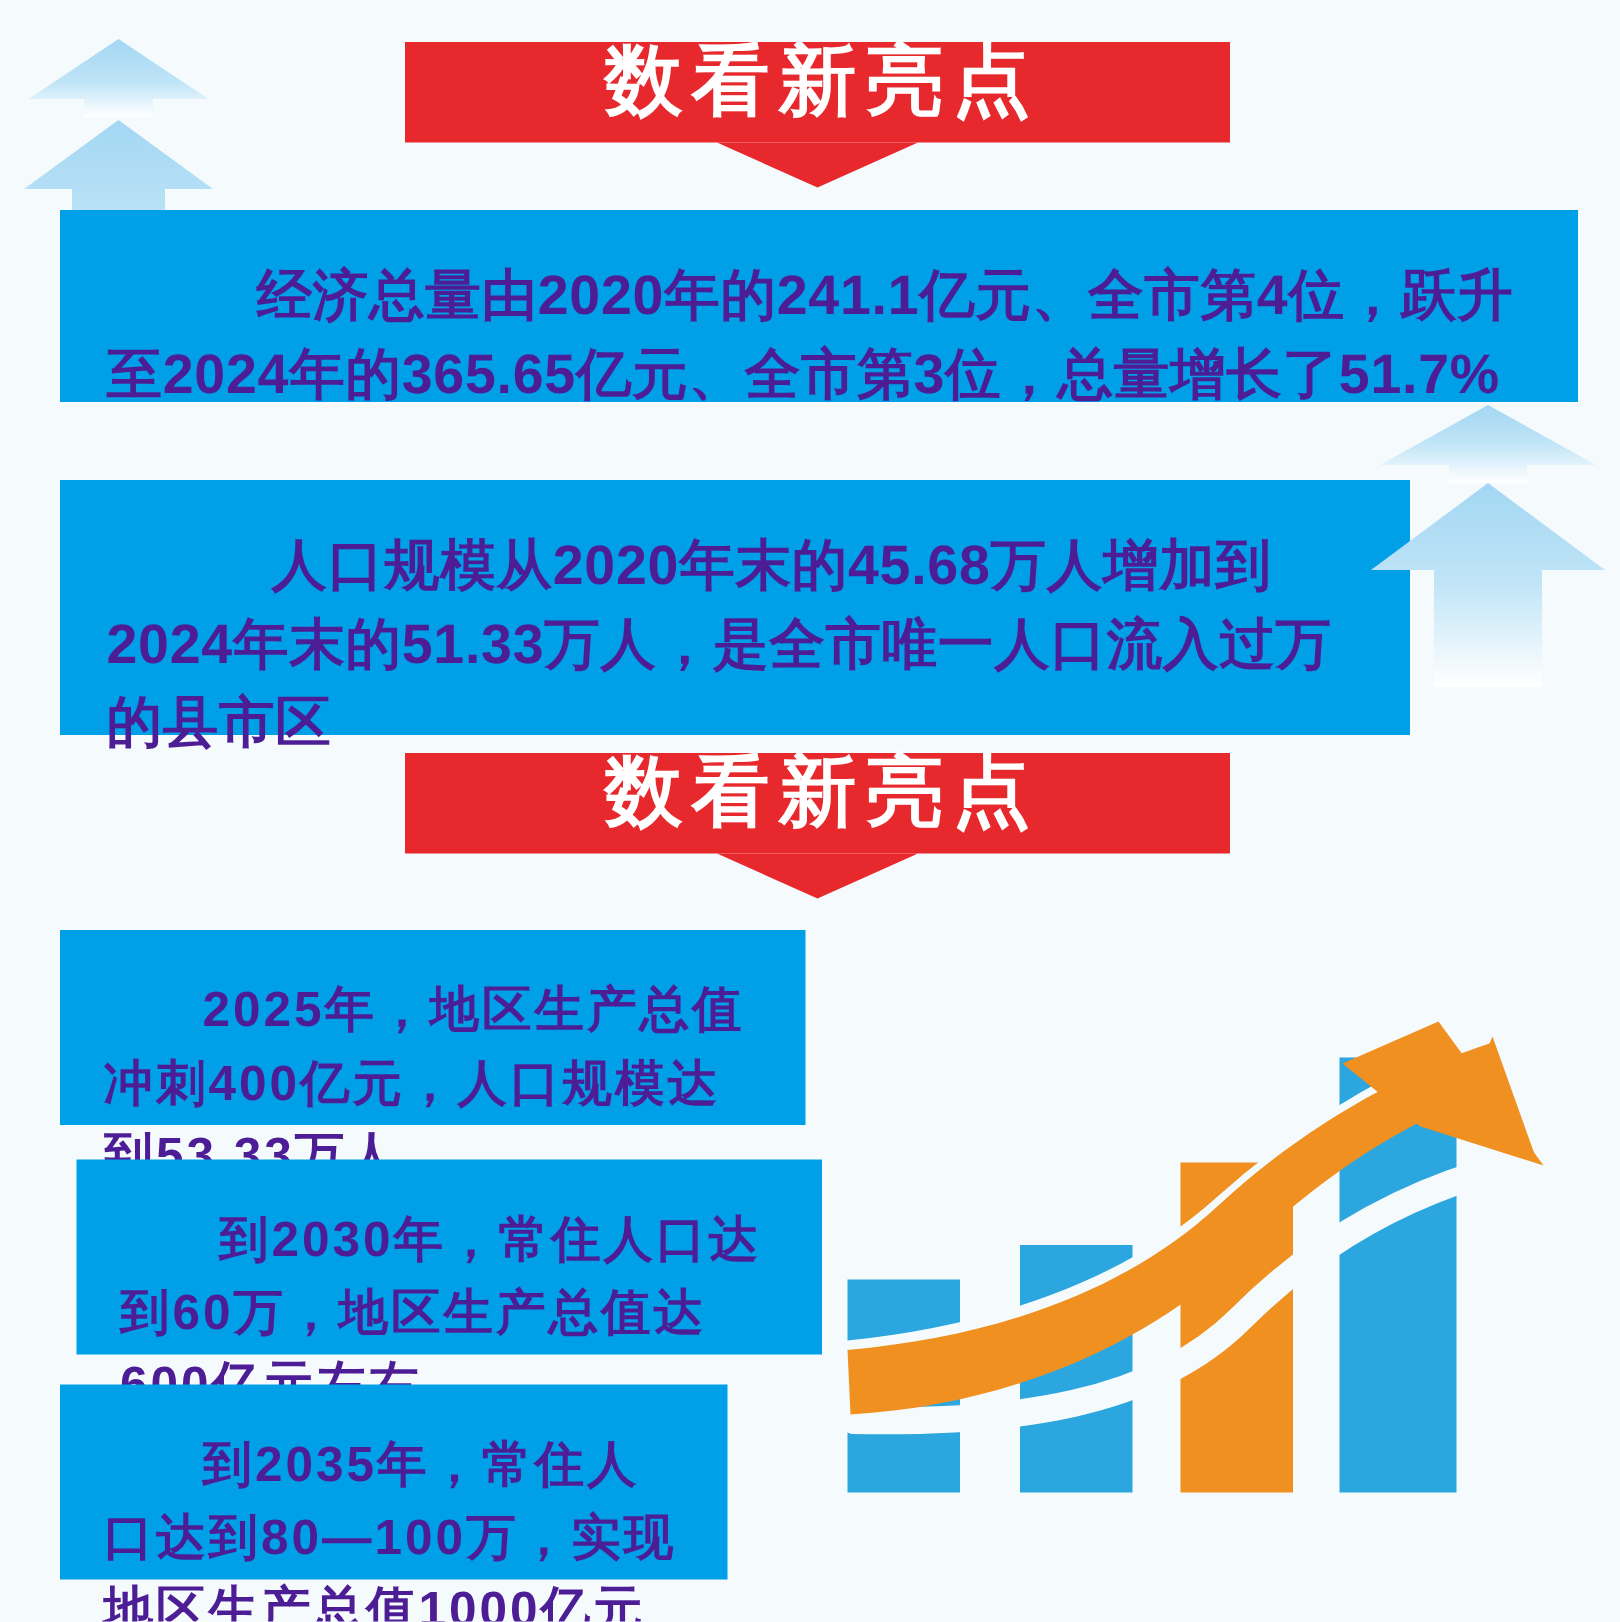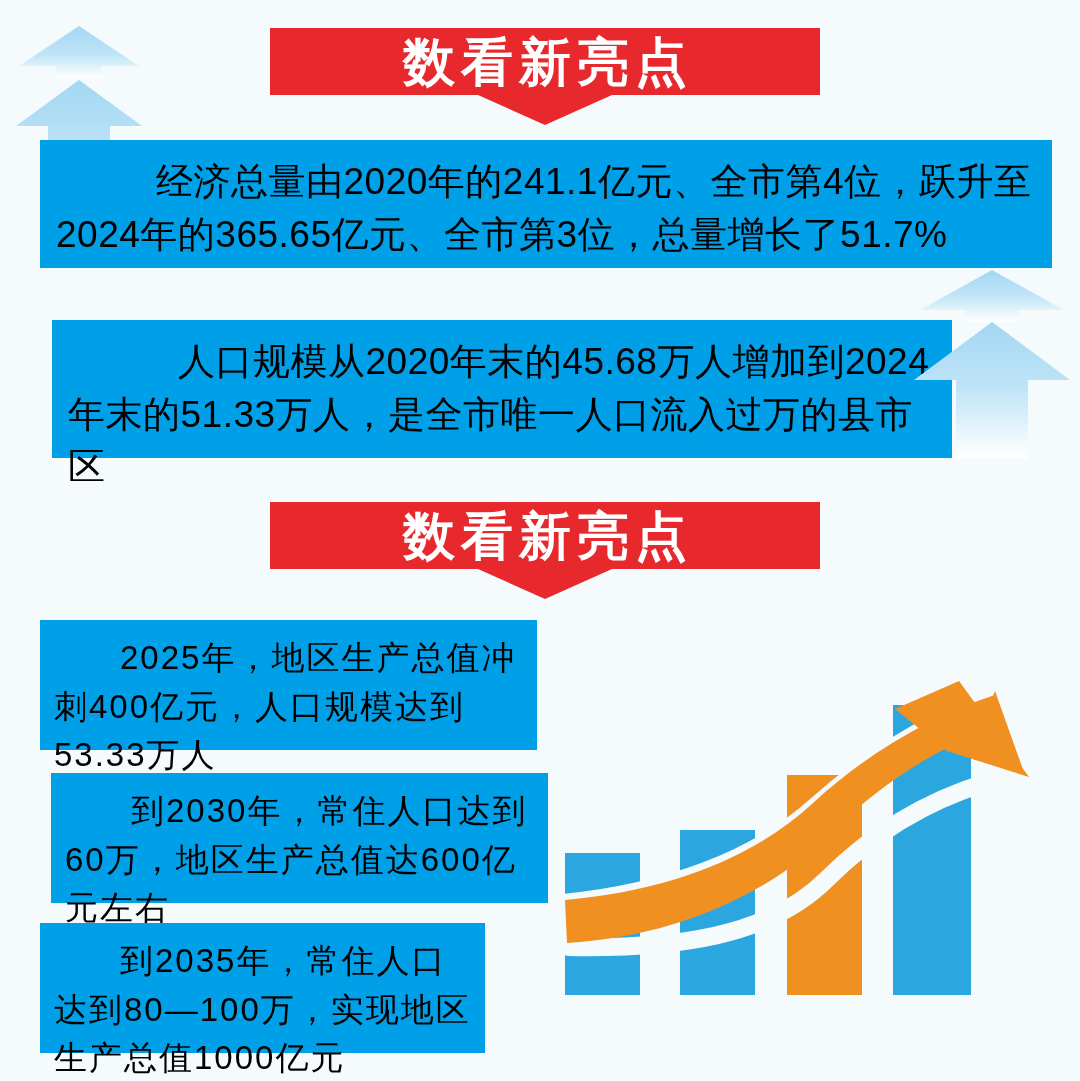--- a/index.html
+++ b/index.html
@@ -25,21 +25,20 @@
     position: absolute;
     pointer-events: none;
   }
   .deco-arrow svg { display: block; }
 
   
   .banner {
     position: absolute;
     background: #e7282c;
     display: flex;
-    align-items: center;
     justify-content: center;
   }
   .banner-text {
     color: #ffffff;
     font-weight: bold;
     font-size: 52px;
     letter-spacing: 6px;
     line-height: 1;
     white-space: nowrap;
     text-indent: 6px;
@@ -57,23 +56,23 @@
   }
 
   
   .blue-box {
     position: absolute;
     background: #00a0e9;
     box-sizing: border-box;
     color: #ffffff;
   }
   .blue-box p {
-    margin: 0;
-    color: #000000;
-    font-weight: normal;
+    margin: 15px;
+    color: #4c1d95;
+    font-weight: bold;
     line-height: 1.42;
   }
 
   .box-wide p {
     font-size: 37px;
     text-indent: 100px;
     padding: 16px 14px 10px 16px;
     letter-spacing: 0.5px;
   }
   .box-wide.box-pop p {
@@ -121,21 +120,21 @@
 
   <div class="banner" style="left:270px; top:28px; width:550px; height:67px; z-index:4;">
     <span class="banner-text">数看新亮点</span>
     <span class="banner-notch"></span>
   </div>
 
   <div class="blue-box box-wide" style="left:40px; top:140px; width:1012px; height:128px; z-index:3;">
     <p>经济总量由2020年的241.1亿元、全市第4位，跃升至2024年的365.65亿元、全市第3位，总量增长了51.7%</p>
   </div>
 
-  <div class="blue-box box-wide box-pop" style="left:52px; top:320px; width:900px; height:138px; z-index:3;">
+  <div class="blue-box box-wide box-pop" style="left:40px; top:320px; width:900px; height:170px; z-index:3;">
     <p>人口规模从2020年末的45.68万人增加到2024年末的51.33万人，是全市唯一人口流入过万的县市区</p>
   </div>
 
   <div class="deco-arrow" style="left:912px; top:266px; width:160px; height:192px; z-index:5;">
     <svg width="160" height="192" viewBox="0 0 160 192">
       <defs>
         <linearGradient id="gradB" x1="0" y1="0" x2="0" y2="1">
           <stop offset="0%" stop-color="#a3d7f3"></stop>
           <stop offset="48%" stop-color="#bfe4f7"></stop>
           <stop offset="100%" stop-color="#ffffff"></stop>

